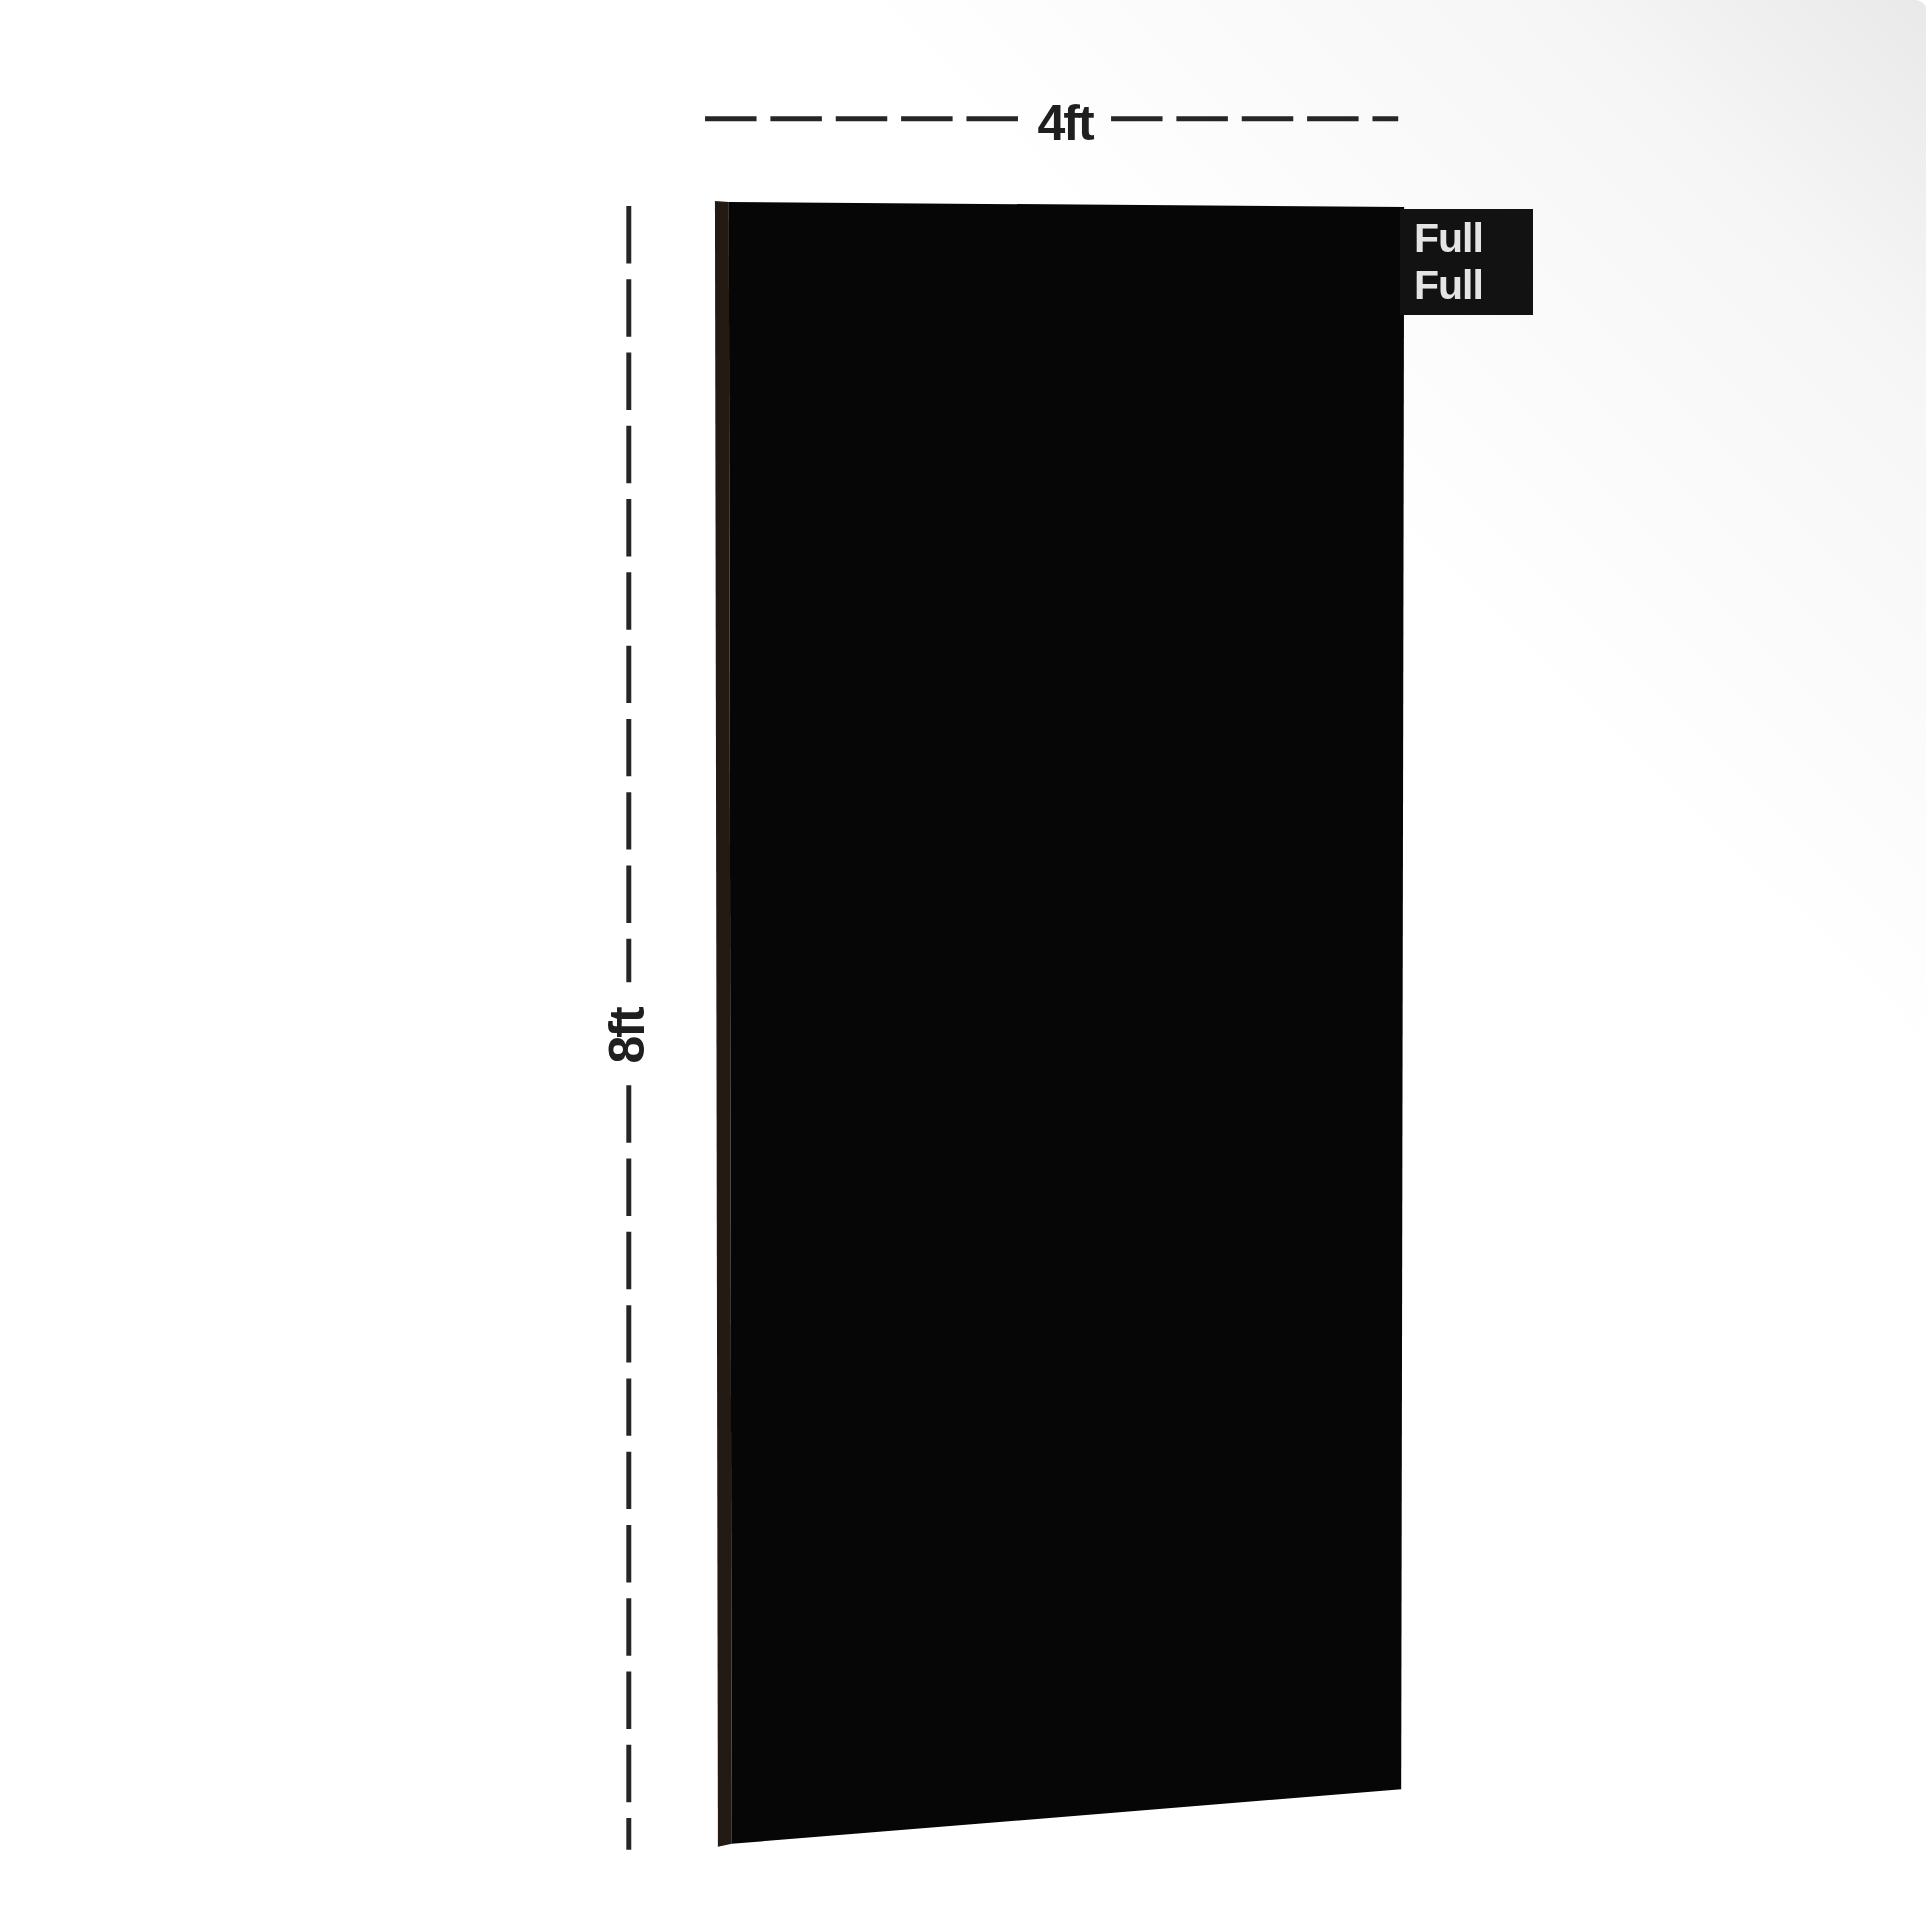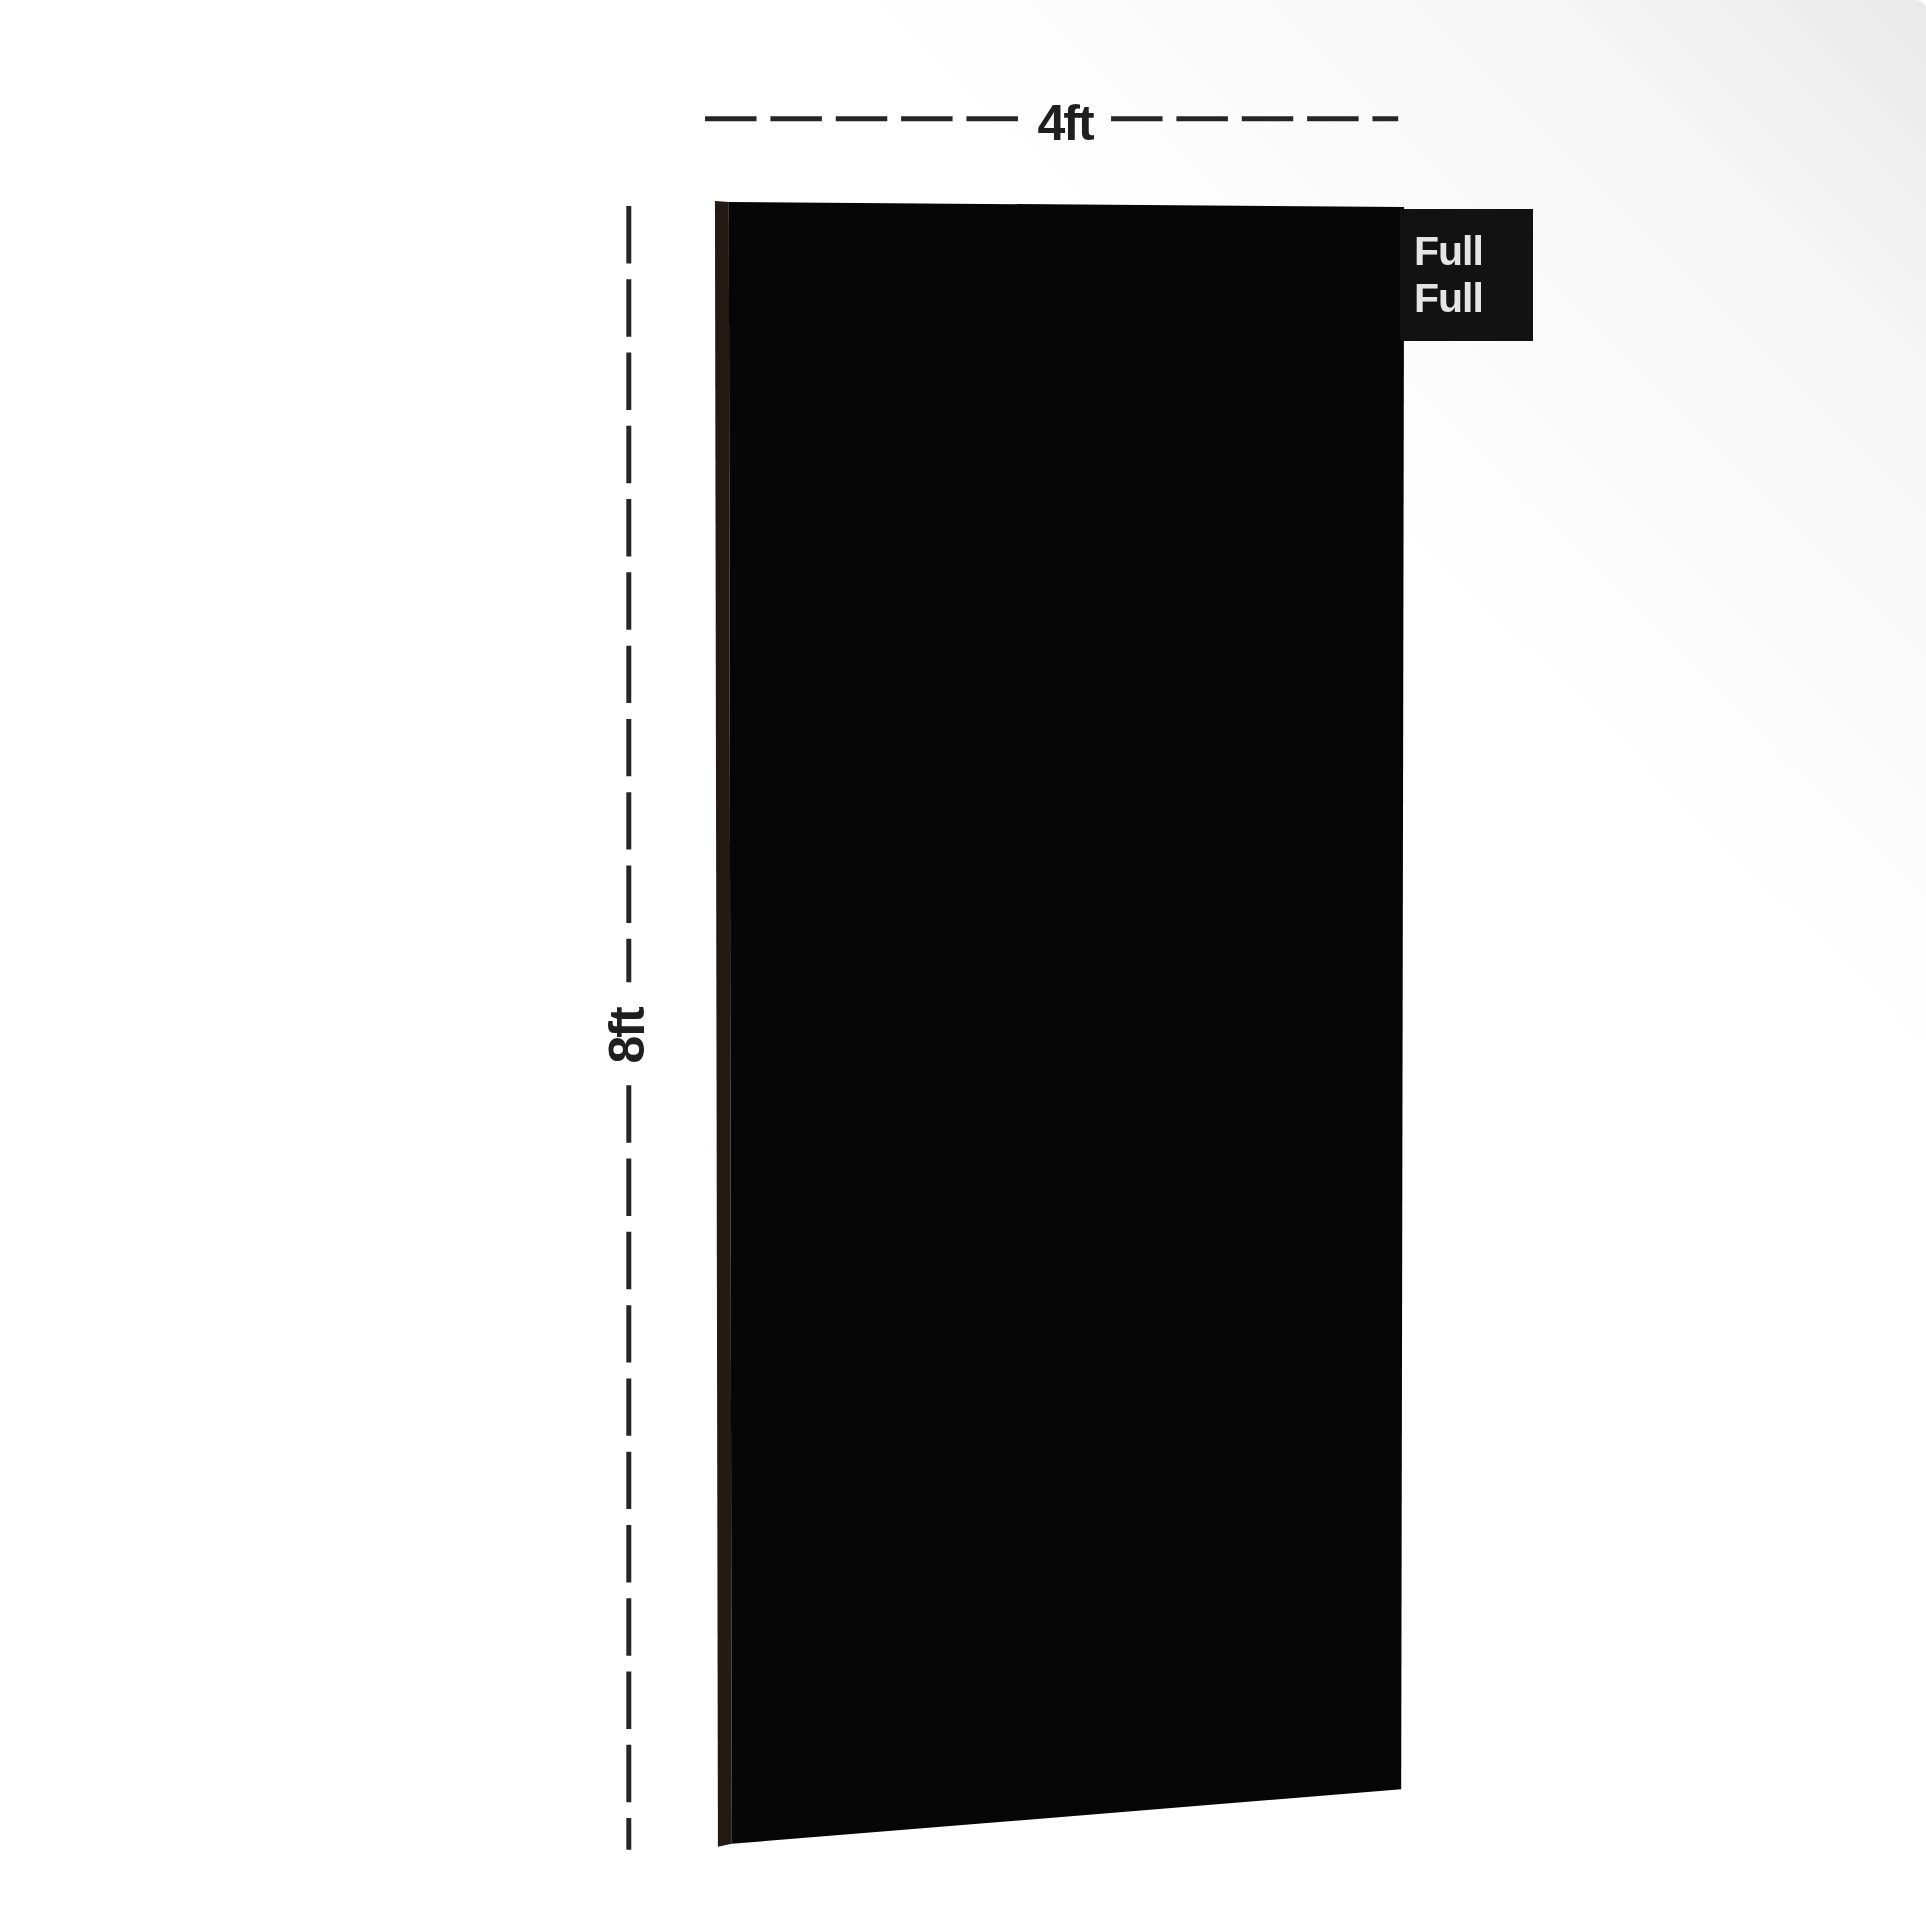--- a/index.html
+++ b/index.html
@@ -53,21 +53,21 @@
     user-select:none;
   }
   .dim-label.vertical{
     transform:translate(-50%,-50%) rotate(-90deg);
   }
   .badge{
     position:absolute;
     left:1400px;
     top:209px;
     width:133px;
-    height:132px;
+    height:106px;
     background:var(--badge-bg);
     color:var(--badge-text);
     display:flex;
     flex-direction:column;
     justify-content:center;
     box-sizing:border-box;
     padding-left:14px;
     font-weight:700;
     font-size:41px;
     line-height:47px;

